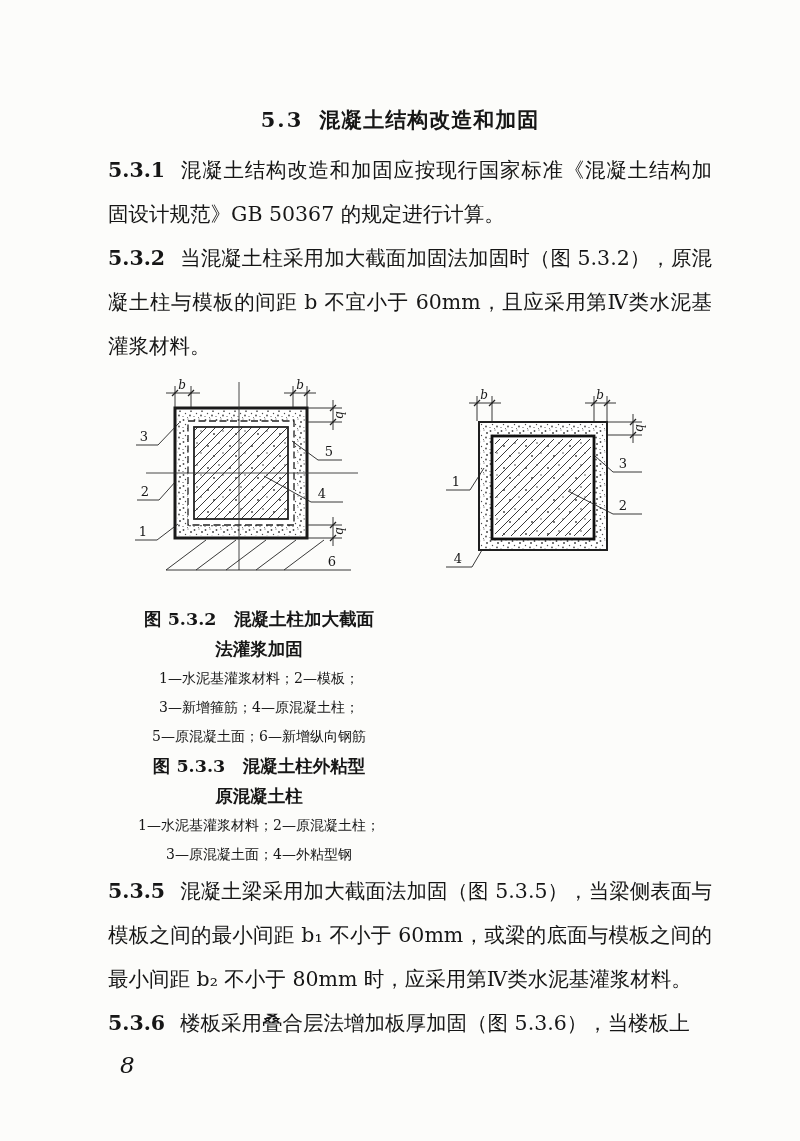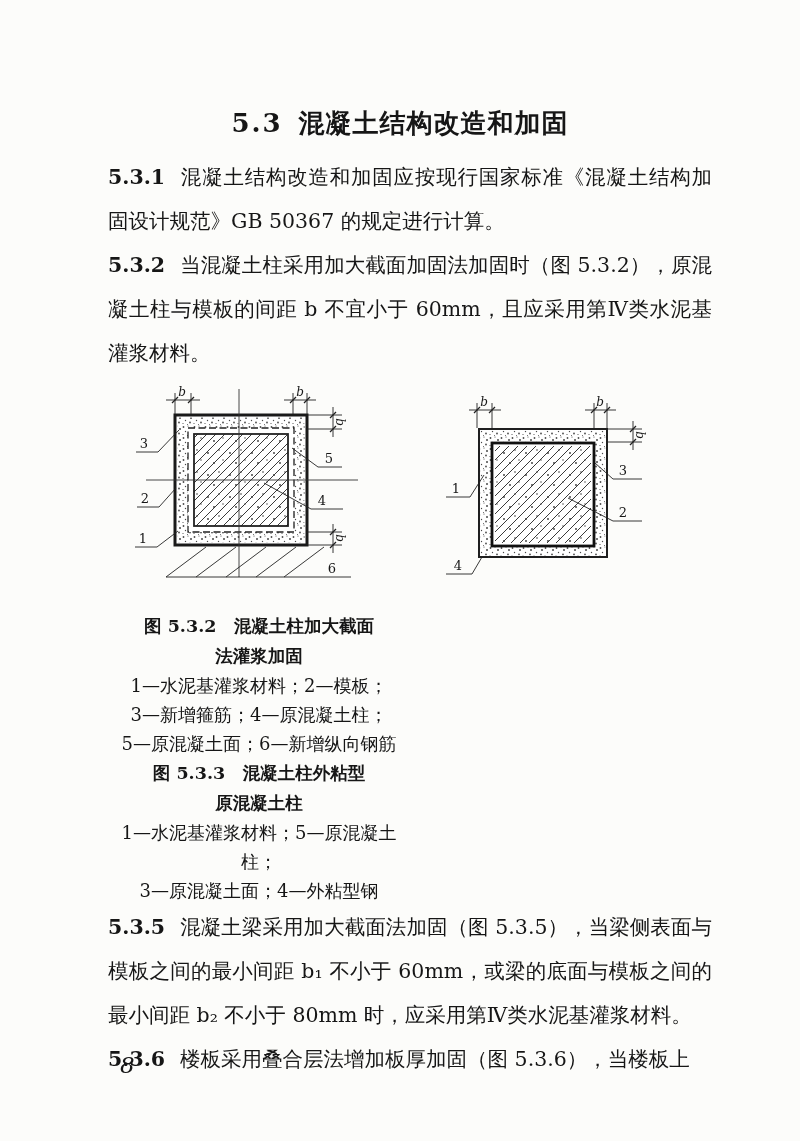--- a/index.html
+++ b/index.html
@@ -12,21 +12,21 @@
     width:800px;height:1141px;
     margin:0 auto;
     background:#fcfcfa;
     color:#161616;
     overflow:hidden;
   }
   .heading{
     margin:0;
     padding-top:106px;
     text-align:center;
-    font-size:26px;
+    font-size:21px;
     font-weight:bold;
     letter-spacing:1px;
   }
   .heading .hnum{margin-right:16px;letter-spacing:2px;}
   .body{
     margin:14px 88px 0 108px;
     width:604px;
   }
   p.clause{
     margin:0;
@@ -43,21 +43,21 @@
   .figrow{
     display:flex;
     margin-top:6px;
     height:228px;
   }
   .figrow svg{display:block;}
   .figsvg{transform:translateX(8px);}
   .caprow{display:flex;margin-top:2px;flex-direction:column;}
   .capcol{width:50%;text-align:center;}
   .capline{font-weight:bold;font-size:17.5px;line-height:30px;}
-  .legend{font-size:18px;line-height:29px;}
+  .legend{font-size:14px;line-height:29px;}
   .after-fig{margin-top:16px;}
   .pagenum{
     position:absolute;
     left:120px;top:1052px;
     font-size:23px;
     font-style:italic;
   }
   svg .calltext{font-size:13px;font-family:"DejaVu Serif",serif;fill:#161616;}
   svg .dimtext{font-size:12px;font-style:italic;font-family:"DejaVu Serif",serif;fill:#161616;}
   svg line, svg rect{shape-rendering:geometricPrecision;}
@@ -257,21 +257,21 @@
       <div class="capcol">
         <div class="capline">图 5.3.2　混凝土柱加大截面</div>
         <div class="capline">法灌浆加固</div>
         <div class="legend">1—水泥基灌浆材料；2—模板；</div>
         <div class="legend">3—新增箍筋；4—原混凝土柱；</div>
         <div class="legend">5—原混凝土面；6—新增纵向钢筋</div>
       </div>
       <div class="capcol">
         <div class="capline">图 5.3.3　混凝土柱外粘型</div>
         <div class="capline">原混凝土柱</div>
-        <div class="legend">1—水泥基灌浆材料；5—原混凝土柱；</div>
+        <div class="legend">1—水泥基灌浆材料；2—原混凝土柱；</div>
         <div class="legend">3—原混凝土面；4—外粘型钢</div>
       </div>
     </div>
 
     <p class="clause"><span class="cnum">5.3.5</span><span>混凝土梁采用加大截面法加固（图 5.3.5），当梁侧表面与模板之间的最小间距 b₁ 不小于 60mm，或梁的底面与模板之间的最小间距 b₂ 不小于 80mm 时，应采用第Ⅳ类水泥基灌浆材料。</span></p>
     <p class="clause"><span class="cnum">5.3.6</span><span>楼板采用叠合层法增加板厚加固（图 5.3.6），当楼板上</span></p>
 
   </div>
 
   <div class="pagenum">8</div>

